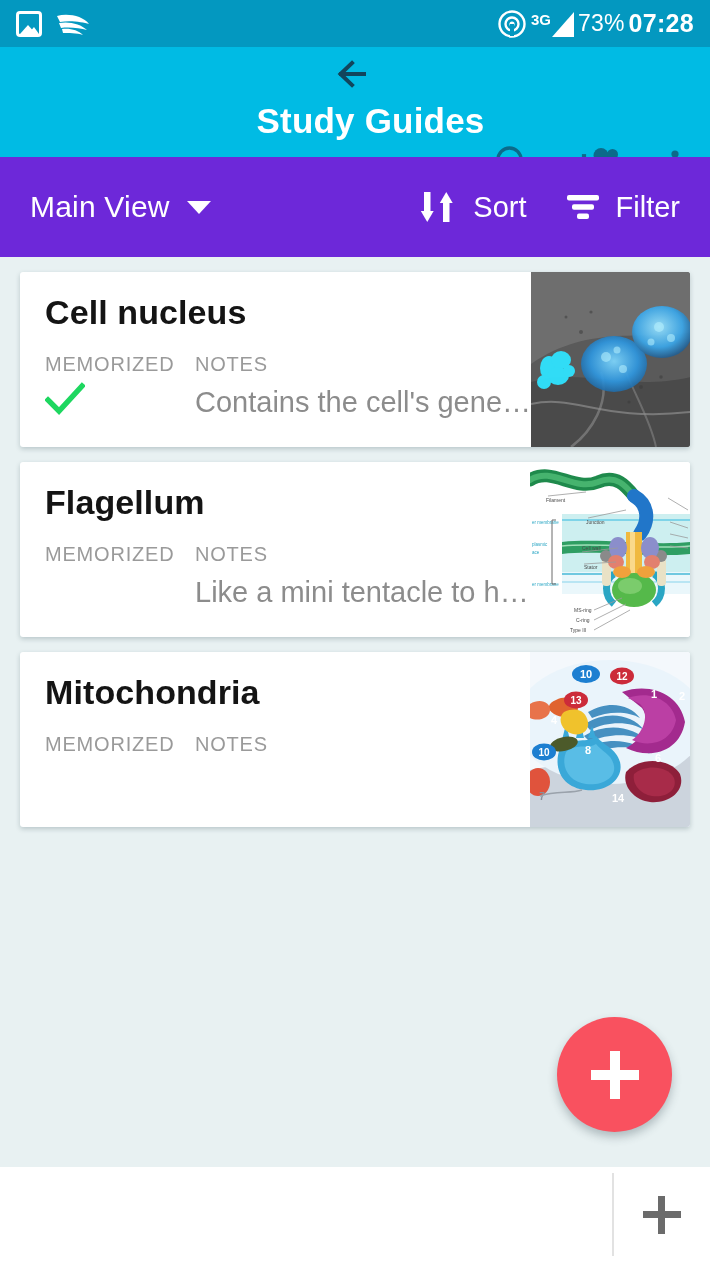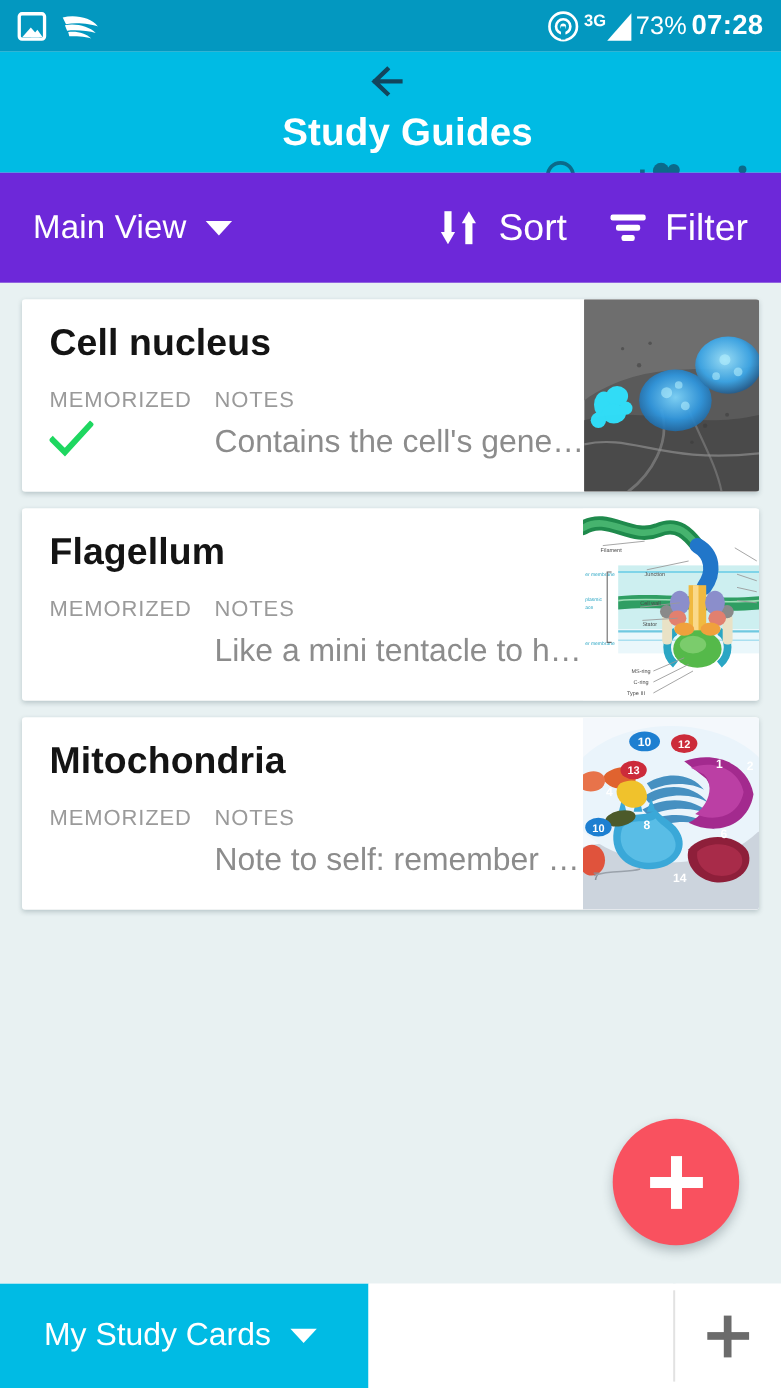--- a/index.html
+++ b/index.html
@@ -96,21 +96,21 @@
   .view-select { display: flex; align-items: center; gap: 17px; }
   .view-label { font-size: 30px; letter-spacing: .2px; }
   .caret-down {
     width: 0; height: 0;
     border-left: 12px solid transparent;
     border-right: 12px solid transparent;
     border-top: 13px solid #ffffff;
   }
   .subbar-actions { margin-left: auto; display: flex; align-items: center; gap: 38px; }
   .sb-action { display: flex; align-items: center; gap: 15px; }
-  .sb-action-label { font-size: 34px; }
+  .sb-action-label { font-size: 29px; }
   .icon-sort { width: 38px; height: 36px; }
   .icon-filter { width: 36px; height: 30px; }
 
   
   .card-list { position: absolute; top: 257px; left: 0; width: 710px; }
   .card {
     position: relative;
     margin: 15px 20px;
     height: 175px;
     background: #ffffff;
@@ -430,21 +430,20 @@
     <div class="card">
       <div class="card-body">
         <div class="card-title">Mitochondria</div>
         <div class="card-meta">
           <div class="meta-col-memorized">
             <div class="meta-label">MEMORIZED</div>
             <div class="meta-value-check"></div>
           </div>
           <div class="meta-col-notes">
             <div class="meta-label">NOTES</div>
-            <div class="meta-value-notes">Note to self: remember …</div>
           </div>
         </div>
       </div>
       <div class="card-thumb">
         <svg class="thumb-svg" viewBox="0 0 160 175">
           <rect width="160" height="175" fill="#f4f8fc"></rect>
           <path d="M0 118 C40 108 110 112 160 104 L160 175 L0 175 Z" fill="#ccd4dd"></path>
           <ellipse cx="80" cy="70" rx="95" ry="62" fill="#eaf4fb"></ellipse>
           <g fill="#2a7fb8" opacity=".85">
             <path d="M58 60 C78 48 100 52 110 66 C100 60 80 58 62 66 Z"></path>
@@ -486,24 +485,20 @@
       </div>
     </div>
 
   </div>
 
   <div class="fab">
     <div class="fab-plus"></div>
   </div>
 
   <div class="bottombar">
-    <div class="bb-tab">
-      <span class="bb-tab-label">My Study Cards</span>
-      <span class="caret-down"></span>
-    </div>
     <div class="bb-spacer"></div>
     <div class="bb-divider"></div>
     <div class="bb-add">
       <div class="bb-plus"></div>
     </div>
   </div>
 
 </div>
 
 </body></html>

